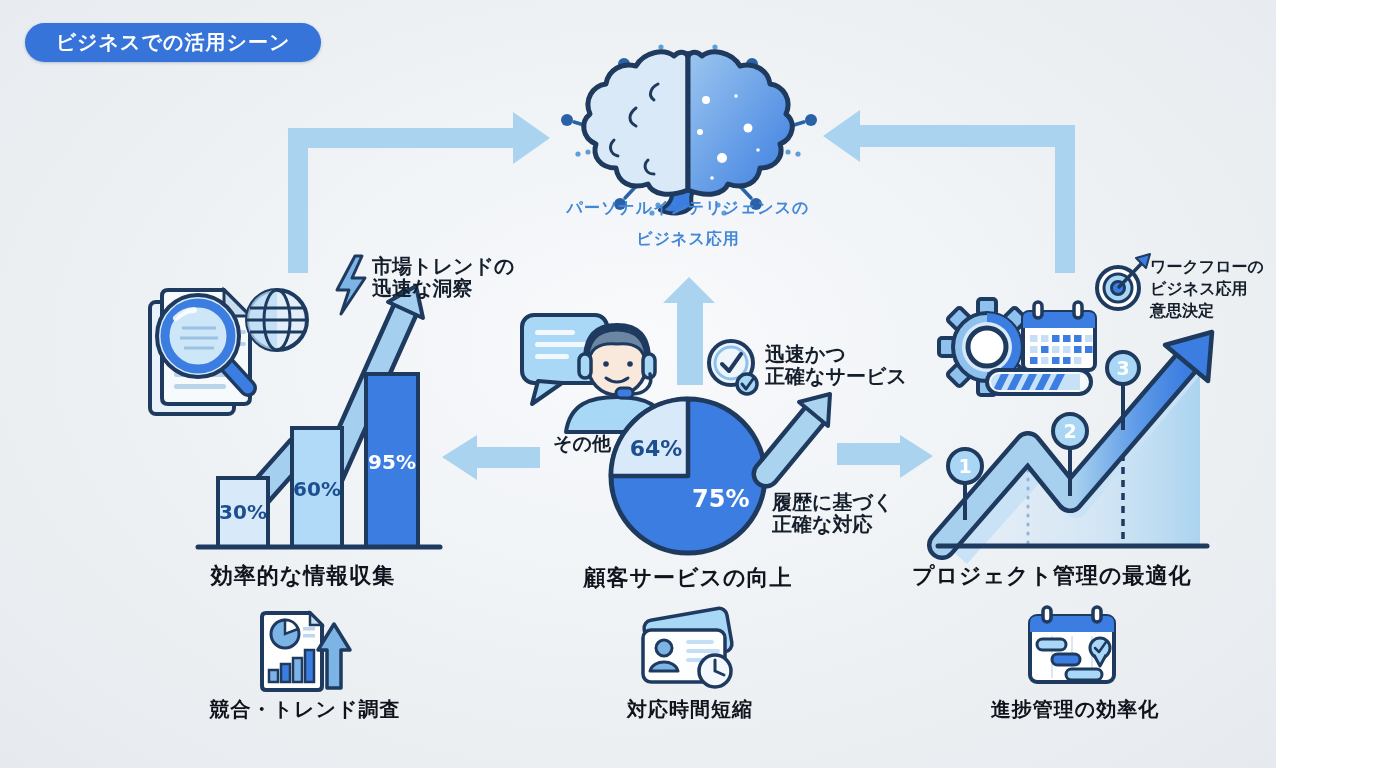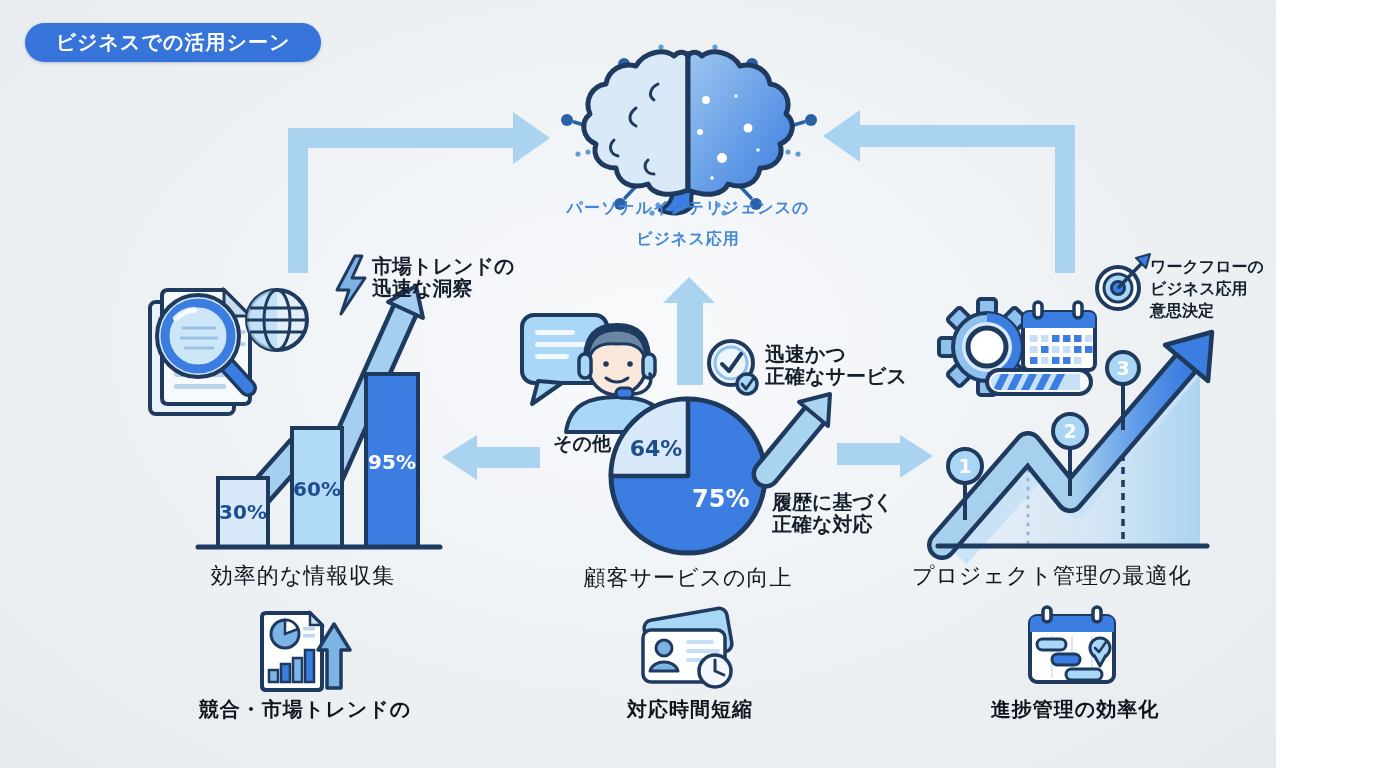--- a/index.html
+++ b/index.html
@@ -14,21 +14,21 @@
     left:25px; top:23px; width:296px; height:39px; background:#3674d9;
     border-radius:20px; color:#ffffff; font-weight:bold; font-size:20px;
     display:flex; align-items:center; justify-content:center; letter-spacing:1px;
     box-shadow:0 1px 3px rgba(30,58,95,.25);
   }
   .hub-title{
     left:488px; top:192px; width:400px; text-align:center;
     color:#4387d7; font-weight:bold; font-size:16px; line-height:31px; letter-spacing:1px;
   }
   .callout{color:#151e2b; font-weight:bold; font-size:20px; line-height:22px;}
-  .sec-title{color:#10141c; font-weight:normal; font-size:22px; letter-spacing:1px; text-align:center;}
+  .sec-title{color:#10141c; font-weight:bold; font-size:22px; letter-spacing:1px; text-align:center;}
   .foot-label{color:#10141c; font-weight:bold; font-size:20px; letter-spacing:1px; text-align:center;}
   .bar-label{font-weight:bold; font-size:20px; text-align:center; width:58px;}
   .navytext{color:#1d4e8f;}
   .whitetext{color:#ffffff;}
   .pie-label{font-weight:bold; text-align:center;}
   .milestone-num{
     width:34px; height:34px; line-height:34px; text-align:center;
     color:#ffffff; font-weight:bold; font-size:19px;
   }
 </style>
@@ -395,17 +395,17 @@
   <div>ビジネス応用</div>
   <div>意思決定</div>
 </div>
 
 <div class="abs milestone-num" style="left:948px; top:449px;">1</div>
 <div class="abs milestone-num" style="left:1053px; top:414px;">2</div>
 <div class="abs milestone-num" style="left:1106px; top:351px;">3</div>
 
 <div class="abs sec-title" style="left:912px; top:561px; width:275px;">プロジェクト管理の最適化</div>
 
-<div class="abs foot-label" style="left:185px; top:696px; width:240px;">競合・市場トレンドの</div>
+<div class="abs foot-label" style="left:185px; top:696px; width:240px;">競合・トレンド調査</div>
 <div class="abs foot-label" style="left:965px; top:696px; width:220px;">進捗管理の効率化</div>
 <div class="abs foot-label" style="left:590px; top:696px; width:200px;">対応時間短縮</div>
 
 </div>
 
 </body></html>

